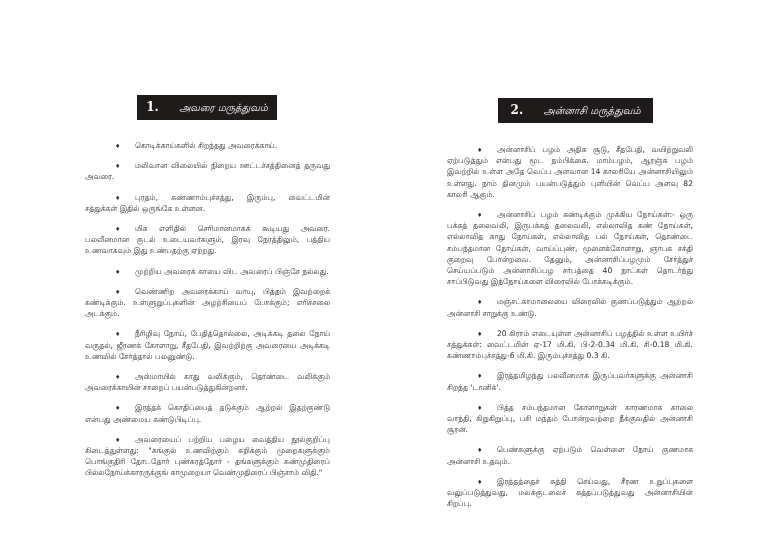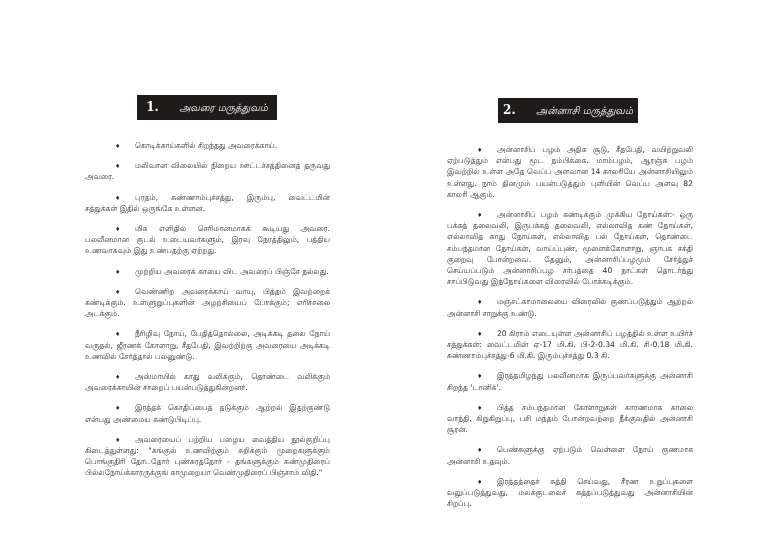--- a/index.html
+++ b/index.html
@@ -9,21 +9,21 @@
   }
   .col { position: absolute; font-size: 7.6px; line-height: 11.2px; }
   .col.left { left: 85px; top: 140px; width: 245px; }
   .col.right { left: 447px; top: 144px; width: 246px; }
   .heading {
     position: absolute; background: #1f1b1b; color: #ffffff;
     font-size: 10px; font-weight: bold; height: 25px; line-height: 25px;
     text-align: center; font-family: "DejaVu Serif", "Liberation Serif", serif;
   }
   .heading.h1 { left: 137px; top: 95px; width: 140px; }
-  .heading.h2 { left: 498px; top: 98px; width: 140px; }
+  .heading.h2 { left: 498px; top: 98px; width: 155px; }
   .heading .num { font-size: 12px; margin-right: 5px; }
   .heading .ttl { font-style: italic; font-weight: normal; margin-left: 12px; }
   .para { margin: 0 0 9px 0; text-align: justify; text-indent: 30px; }
   .para .bullet { display: inline-block; width: 20px; font-size: 6px; text-indent: 0; }
 </style>
 </head>
 <body>
 
 <div class="heading h1">
   <span class="num">1.</span>

